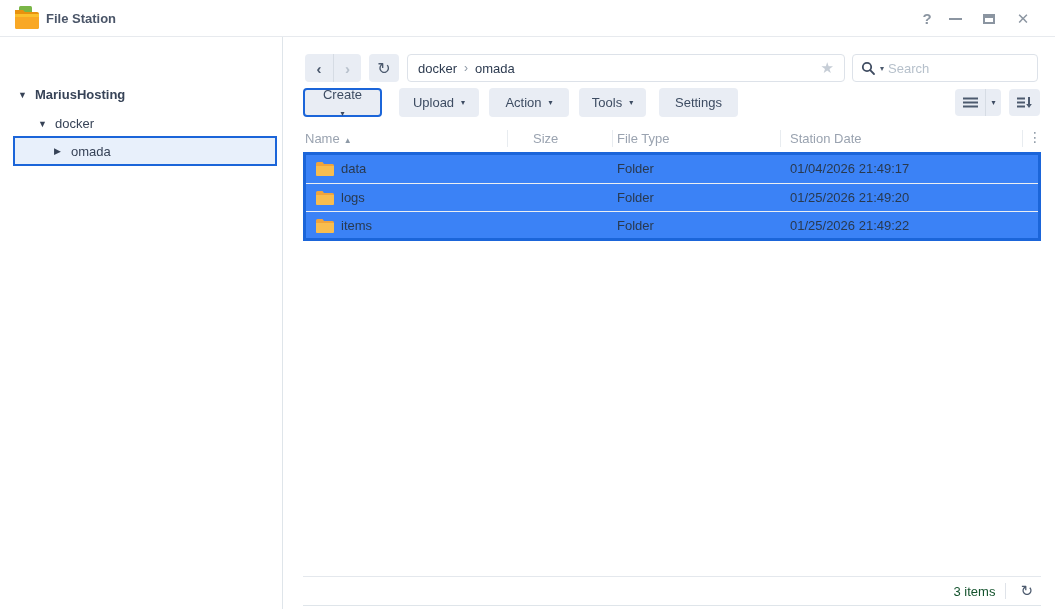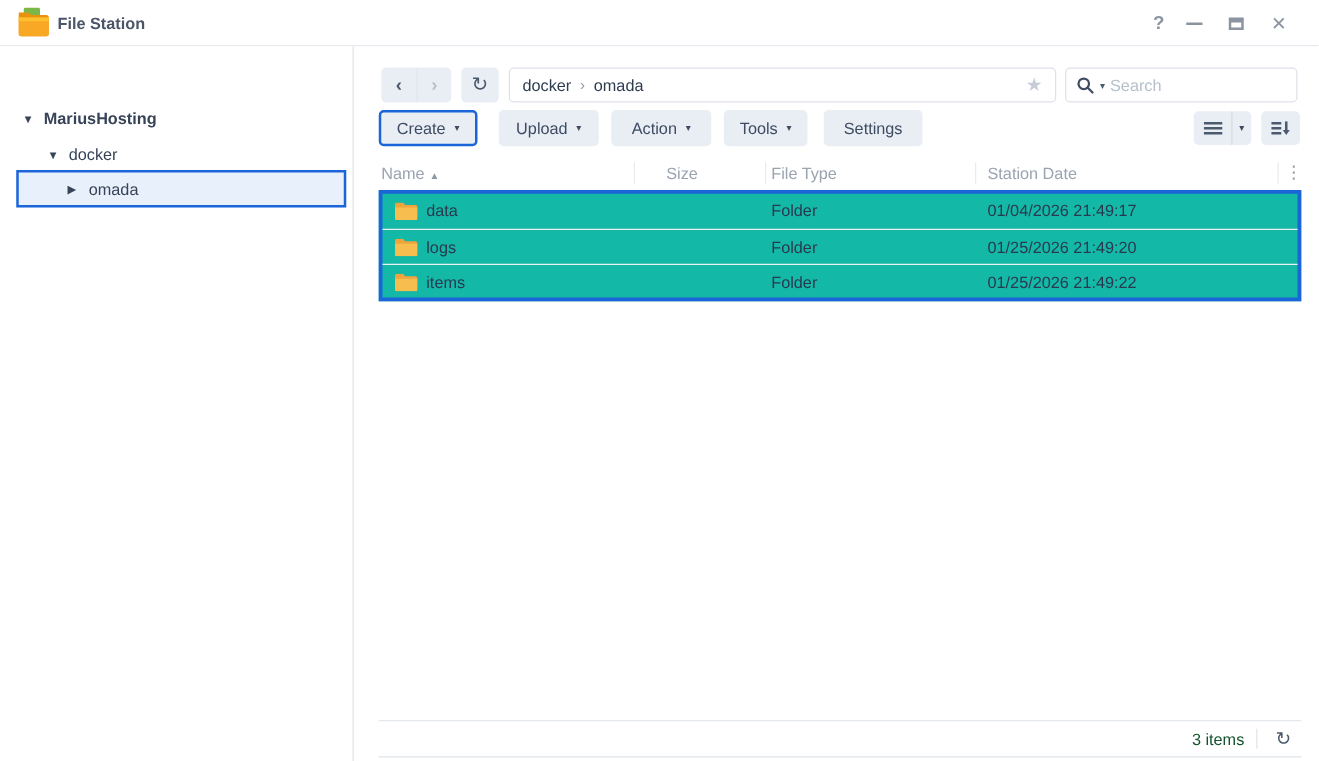--- a/index.html
+++ b/index.html
@@ -45,40 +45,40 @@
   .crumb-star { margin-left:auto; color:#c6cdd6; font-size:15px; }
   .searchbox { position:absolute; left:852px; top:54px; width:186px; height:28px;
     border:1px solid #dde2e9; border-radius:4px; background:#fff;
     display:flex; align-items:center; padding:0 8px; gap:4px; }
   .searchbox input { border:none; outline:none; flex:1; font:inherit; color:#2d3b50; min-width:0; }
   .searchbox input::placeholder { color:#b6c0cb; }
   .search-caret { font-size:8px; color:#4c5a6e; }
   
   .actionbar .btn { position:absolute; top:88px; height:29px; gap:7px; padding:0 14px; }
   .caret { font-size:8px; color:#3d4c62; }
-  .b-create  { left:303px; width:79px; border:2px solid #1b65d9; }
+  .b-create  { left:303px; width:79px; border:2px solid #1b65d9;flex-direction:column; }
   .b-upload  { left:399px; width:80px;text-align:right; }
   .b-action  { left:489px; width:80px; }
   .b-tools   { left:579px; width:67px; }
   .b-settings{ left:659px; width:79px; }
   .viewbtn { position:absolute; left:955px; top:89px; width:46px; height:27px; padding:0; }
   .viewbtn .vb-main { width:30px; height:27px; display:flex; align-items:center; justify-content:center; }
   .viewbtn .vb-caret { width:16px; height:27px; display:flex; align-items:center; justify-content:center;
     border-left:1px solid #d6dce4; }
   .sortbtn { position:absolute; left:1009px; top:89px; width:31px; height:27px; }
   
   .thead { position:absolute; left:303px; top:128px; width:738px; height:24px; color:#9aa3b0; }
   .th { position:absolute; top:3px; cursor:pointer; white-space:nowrap; }
   .th-name { left:2px; } .th-size { left:230px; } .th-type { left:314px; } .th-date { left:487px; }
   .th-sort { font-size:8px; color:#8d99a6; margin-left:4px; }
   .th-sep { position:absolute; top:2px; width:1px; height:17px; background:#e8ecf0; }
   .sep1 { left:204px; } .sep2 { left:309px; } .sep3 { left:477px; } .sep4 { left:719px; }
   .th-menu { position:absolute; left:725px; top:1px; color:#8d99a6; font-size:14px; cursor:pointer; }
   .selection-box { position:absolute; left:303px; top:152px; width:738px; height:89px;
-    border:3px solid #1b65d9; background:#14b8a6; }
+    border:3px solid #1b65d9; background:#3b82f6; }
   .file-row { position:absolute; left:0; width:732px; height:28px; cursor:pointer; }
   .file-row + .file-row { border-top:1px solid #ebeff3; }
   .row-0 { top:0; } .row-1 { top:28px; } .row-2 { top:56px; }
   .file-row .ficon { position:absolute; left:10px; top:7px; }
   .file-row .fname { position:absolute; left:35px; top:6px; color:#29394f; }
   .file-row .ftype { position:absolute; left:311px; top:6px; color:#29394f; }
   .file-row .fdate { position:absolute; left:484px; top:6px; color:#29394f; }
   
   .statusbar { position:absolute; left:303px; top:576px; width:738px; height:30px;
     border-top:1px solid #e4e8ed; border-bottom:1px solid #dfe5ea;

